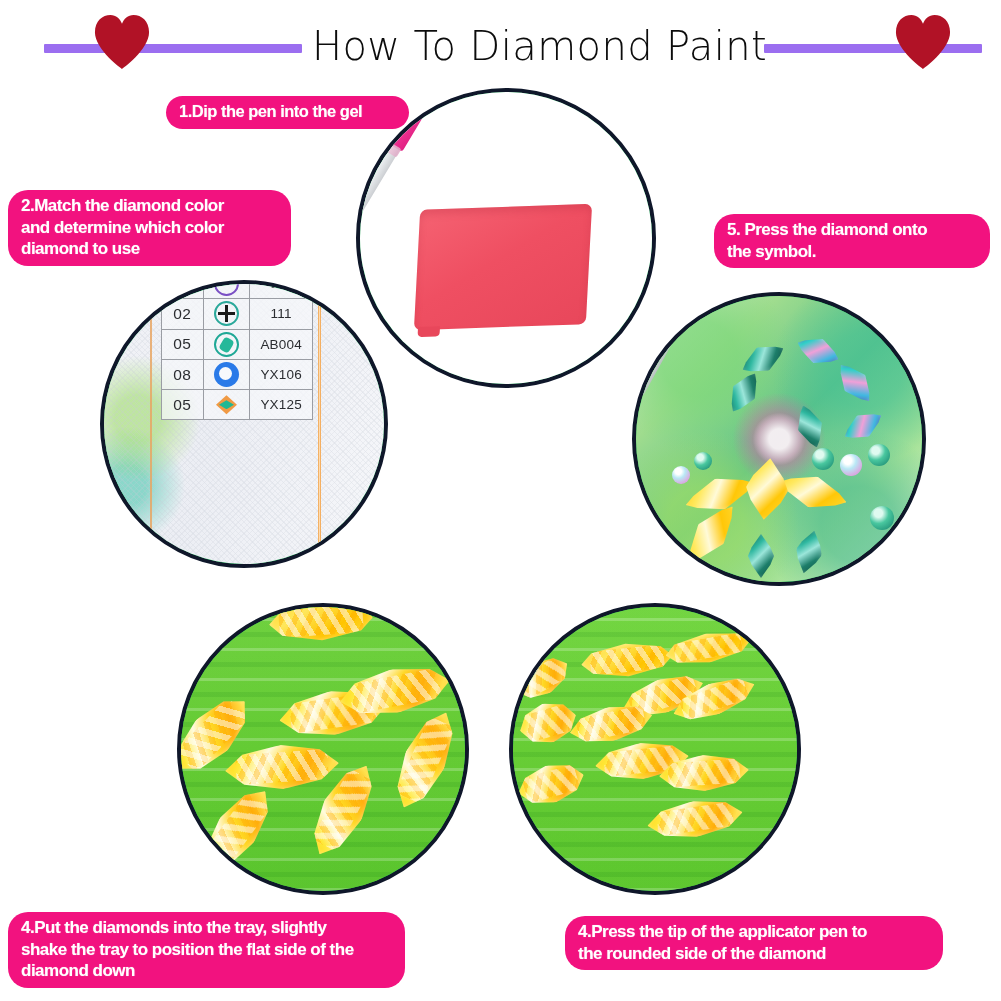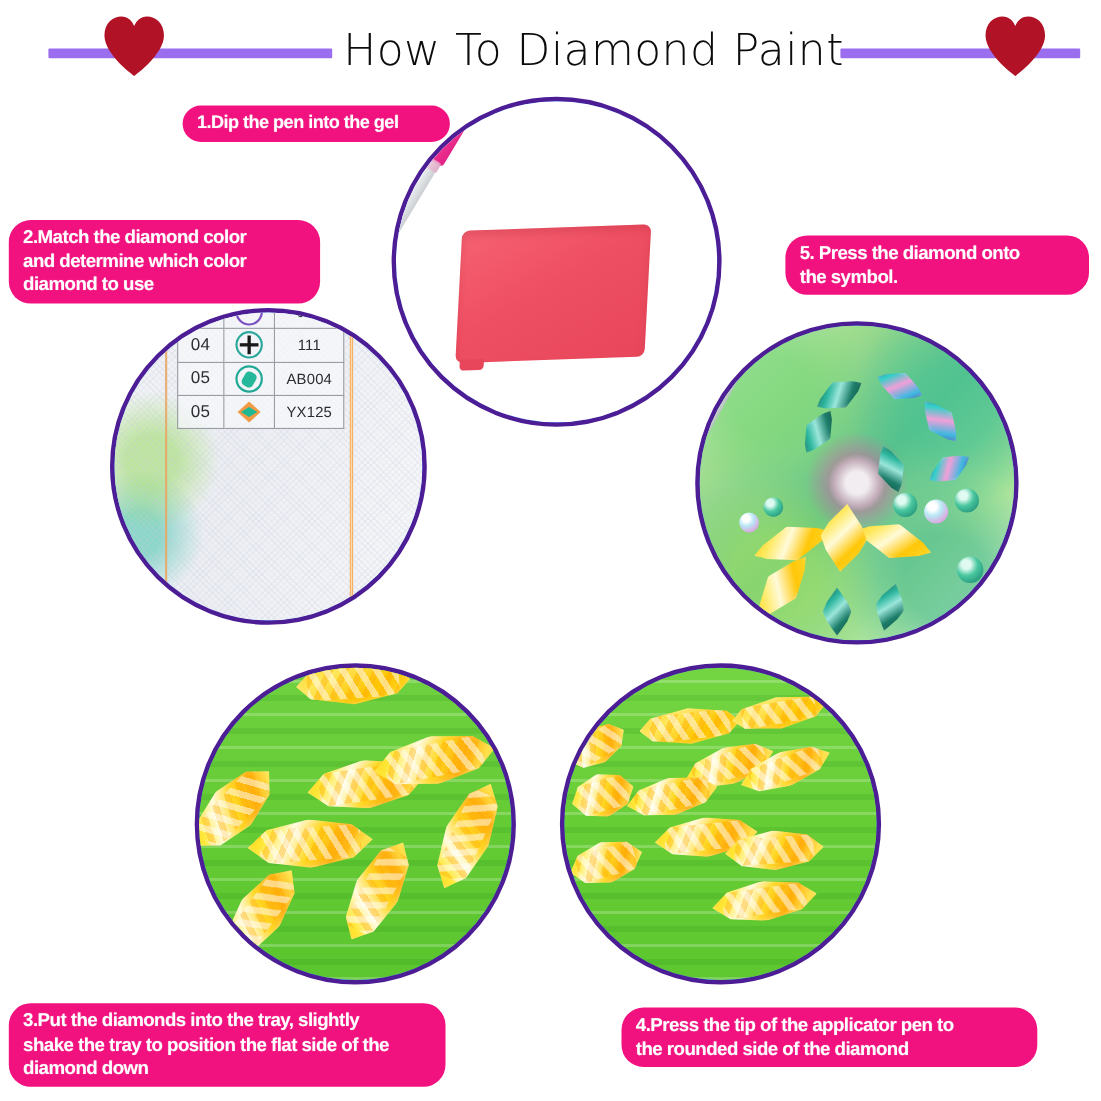--- a/index.html
+++ b/index.html
@@ -40,30 +40,30 @@
     font-family:"Liberation Sans", sans-serif;
     font-weight:bold;
     font-size:17px;
     line-height:21.5px;
     letter-spacing:-0.5px;
     padding:5px 13px 6px 13px;
     text-shadow:0 0 1px rgba(255,255,255,.45);
     white-space:pre-line;
   }
   #label-1 { left:166px; top:96px;  width:243px; border-radius:17px; font-size:16.5px; }
-  #label-2 { left:8px;   top:200px; width:283px; }
+  #label-2 { left:8px;   top:190px; width:283px; }
   #label-5 { left:714px; top:214px; width:276px; }
   #label-3 { left:8px;   top:912px; width:397px; }
   #label-4 { left:565px; top:916px; width:378px; }
 
   
   .circle {
     position:absolute; border-radius:50%;
-    border:4px solid #4c1d95; overflow:hidden;
-    background:#3b82f6;
+    border:4px solid #0f172a; overflow:hidden;
+    background:#22c55e;
   }
   .ph { position:absolute; inset:0; }
 
   
   #circle-1 { left:356px; top:88px; width:300px; height:300px; }
   #c1-bg { background:#ffffff; }
   #c1-pad {
     position:absolute; left:57px; top:115px; width:172px; height:120px;
     background:linear-gradient(150deg,#f56272 0%,#ef4f62 45%,#e8475b 100%);
     border-radius:7px;
@@ -266,37 +266,46 @@
           <td class="c-idx"></td>
           <td class="c-sym">
             <span class="sym" style="border:2px solid #7a4fc4;">
               <i style="left:4px;top:4px;width:7px;height:7px;border-radius:50%;background:#3a6ee8;"></i>
               <i style="left:12px;top:4px;width:7px;height:7px;border-radius:50%;background:#3a6ee8;"></i>
             </span>
           </td>
           <td class="c-code">020</td>
         </tr>
         <tr>
-          <td class="c-idx">04</td>
+          <td class="c-idx">02</td>
           <td class="c-sym">
             <span class="sym" style="border:2px solid #2aa89a;">
               <i style="left:9px;top:2px;width:3px;height:17px;background:#1a1a1a;"></i>
               <i style="left:2px;top:9px;width:17px;height:3px;background:#1a1a1a;"></i>
             </span>
           </td>
           <td class="c-code">111</td>
         </tr>
         <tr>
           <td class="c-idx">05</td>
           <td class="c-sym">
             <span class="sym" style="border:2px solid #1fa896;">
               <i style="left:5px;top:4px;width:11px;height:14px;border-radius:4px;background:#25b89a;transform:rotate(30deg);"></i>
             </span>
           </td>
           <td class="c-code">AB004</td>
+        </tr>
+        <tr>
+          <td class="c-idx">08</td>
+          <td class="c-sym">
+            <span class="sym" style="background:#2a7ae8;">
+              <i style="left:5px;top:5px;width:13px;height:13px;border-radius:50%;background:#f7f9fc;"></i>
+            </span>
+          </td>
+          <td class="c-code">YX106</td>
         </tr>
         <tr>
           <td class="c-idx">05</td>
           <td class="c-sym">
             <span class="sym" style="border-radius:0;background:#f09a45;clip-path:polygon(50% 12%,92% 50%,50% 88%,8% 50%);">
               <i style="left:5px;top:8px;width:15px;height:9px;background:#1fb894;clip-path:polygon(50% 0%,100% 50%,50% 100%,0% 50%);"></i>
             </span>
           </td>
           <td class="c-code">YX125</td>
         </tr>
@@ -346,21 +355,21 @@
     <div class="gem flat" style="left:88px;top:-6px;width:104px;height:40px;transform:rotate(-4deg);"></div>
     <div class="gem" style="left:98px;top:84px;width:108px;height:44px;transform:rotate(-8deg);"></div>
     <div class="gem" style="left:158px;top:62px;width:112px;height:44px;transform:rotate(-11deg);"></div>
     <div class="gem" style="left:-16px;top:106px;width:94px;height:44px;transform:rotate(-46deg);"></div>
     <div class="gem" style="left:44px;top:138px;width:114px;height:44px;transform:rotate(-4deg);"></div>
     <div class="gem" style="left:192px;top:132px;width:104px;height:42px;transform:rotate(-66deg);"></div>
     <div class="gem" style="left:112px;top:182px;width:100px;height:42px;transform:rotate(-62deg);"></div>
     <div class="gem" style="left:8px;top:202px;width:96px;height:42px;transform:rotate(-54deg);"></div>
   </div>
 
-  <div class="step-label" id="label-3">3.Put the diamonds into the tray, slightly
+  <div class="step-label" id="label-3">4.Put the diamonds into the tray, slightly
 shake the tray to position the flat side of the
 diamond down</div>
 
   <div class="circle" id="circle-4">
     <div class="ph" id="c3-bg" style="background:linear-gradient(180deg,#73d642 0%,#66cd34 50%,#5bc62d 100%)"></div>
     <div class="ridges"></div>
 
     <div class="gem flat" style="left:68px;top:36px;width:92px;height:34px;transform:rotate(-6deg);"></div>
     <div class="gem flat" style="left:152px;top:26px;width:86px;height:30px;transform:rotate(-10deg);"></div>
     <div class="gem" style="left:0px;top:54px;width:58px;height:34px;transform:rotate(-30deg);"></div>

